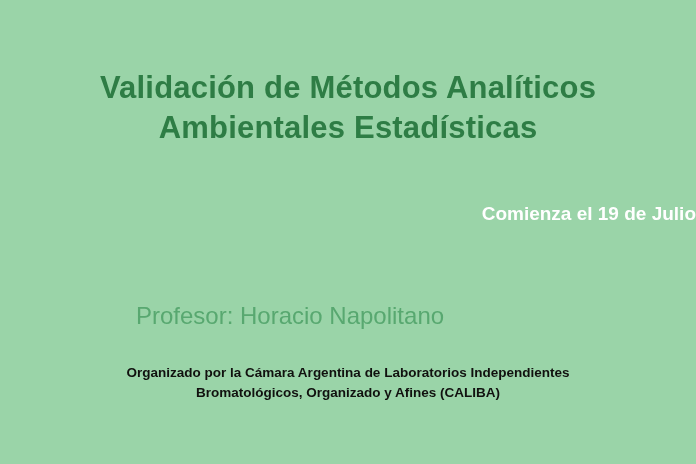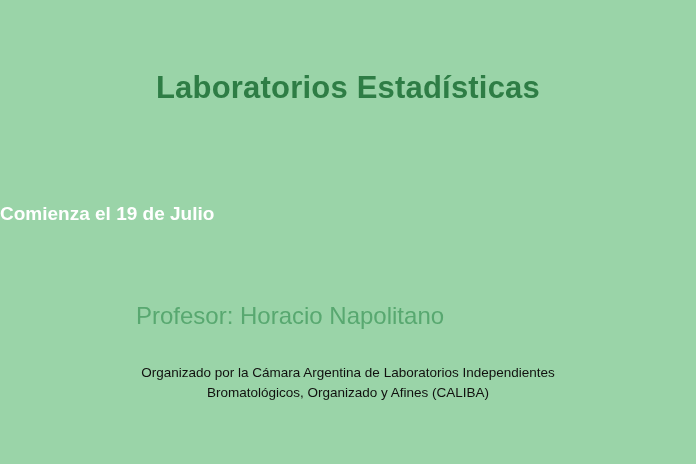--- a/index.html
+++ b/index.html
@@ -32,21 +32,21 @@
     font-weight: bold;
     color: #2e7d45;
     line-height: 1.28;
     letter-spacing: 0.2px;
   }
   .schedule-block {
     position: absolute;
     top: 200px;
     left: 0;
     width: 696px;
-    text-align: left;
+    text-align: right;
   }
   .schedule-line {
     font-size: 19px;
     font-weight: bold;
     color: #ffffff;
     line-height: 1.45;
   }
   .professor-block {
     position: absolute;
     top: 300px;
@@ -62,32 +62,33 @@
   }
   .organizer-block {
     position: absolute;
     top: 363px;
     left: 0;
     width: 696px;
     text-align: center;
   }
   .organizer-line {
     font-size: 13.5px;
-    font-weight: normal;
+    font-weight: bold;
     color: #11110f;
     line-height: 1.45;
   }
 </style>
 </head>
 <body>
 
 <div class="slide">
 
   <div class="title-block">
-    <div class="title-line">Laboratorios Estadísticas</div>
+    <div class="title-line">Validación de Métodos Analíticos</div>
+    <div class="title-line">Ambientales Estadísticas</div>
   </div>
 
   <div class="schedule-block">
     <div class="schedule-line">Comienza el 19 de Julio</div>
   </div>
 
   <div class="professor-block">
     <div class="professor-line">Profesor: Horacio Napolitano</div>
   </div>
 

